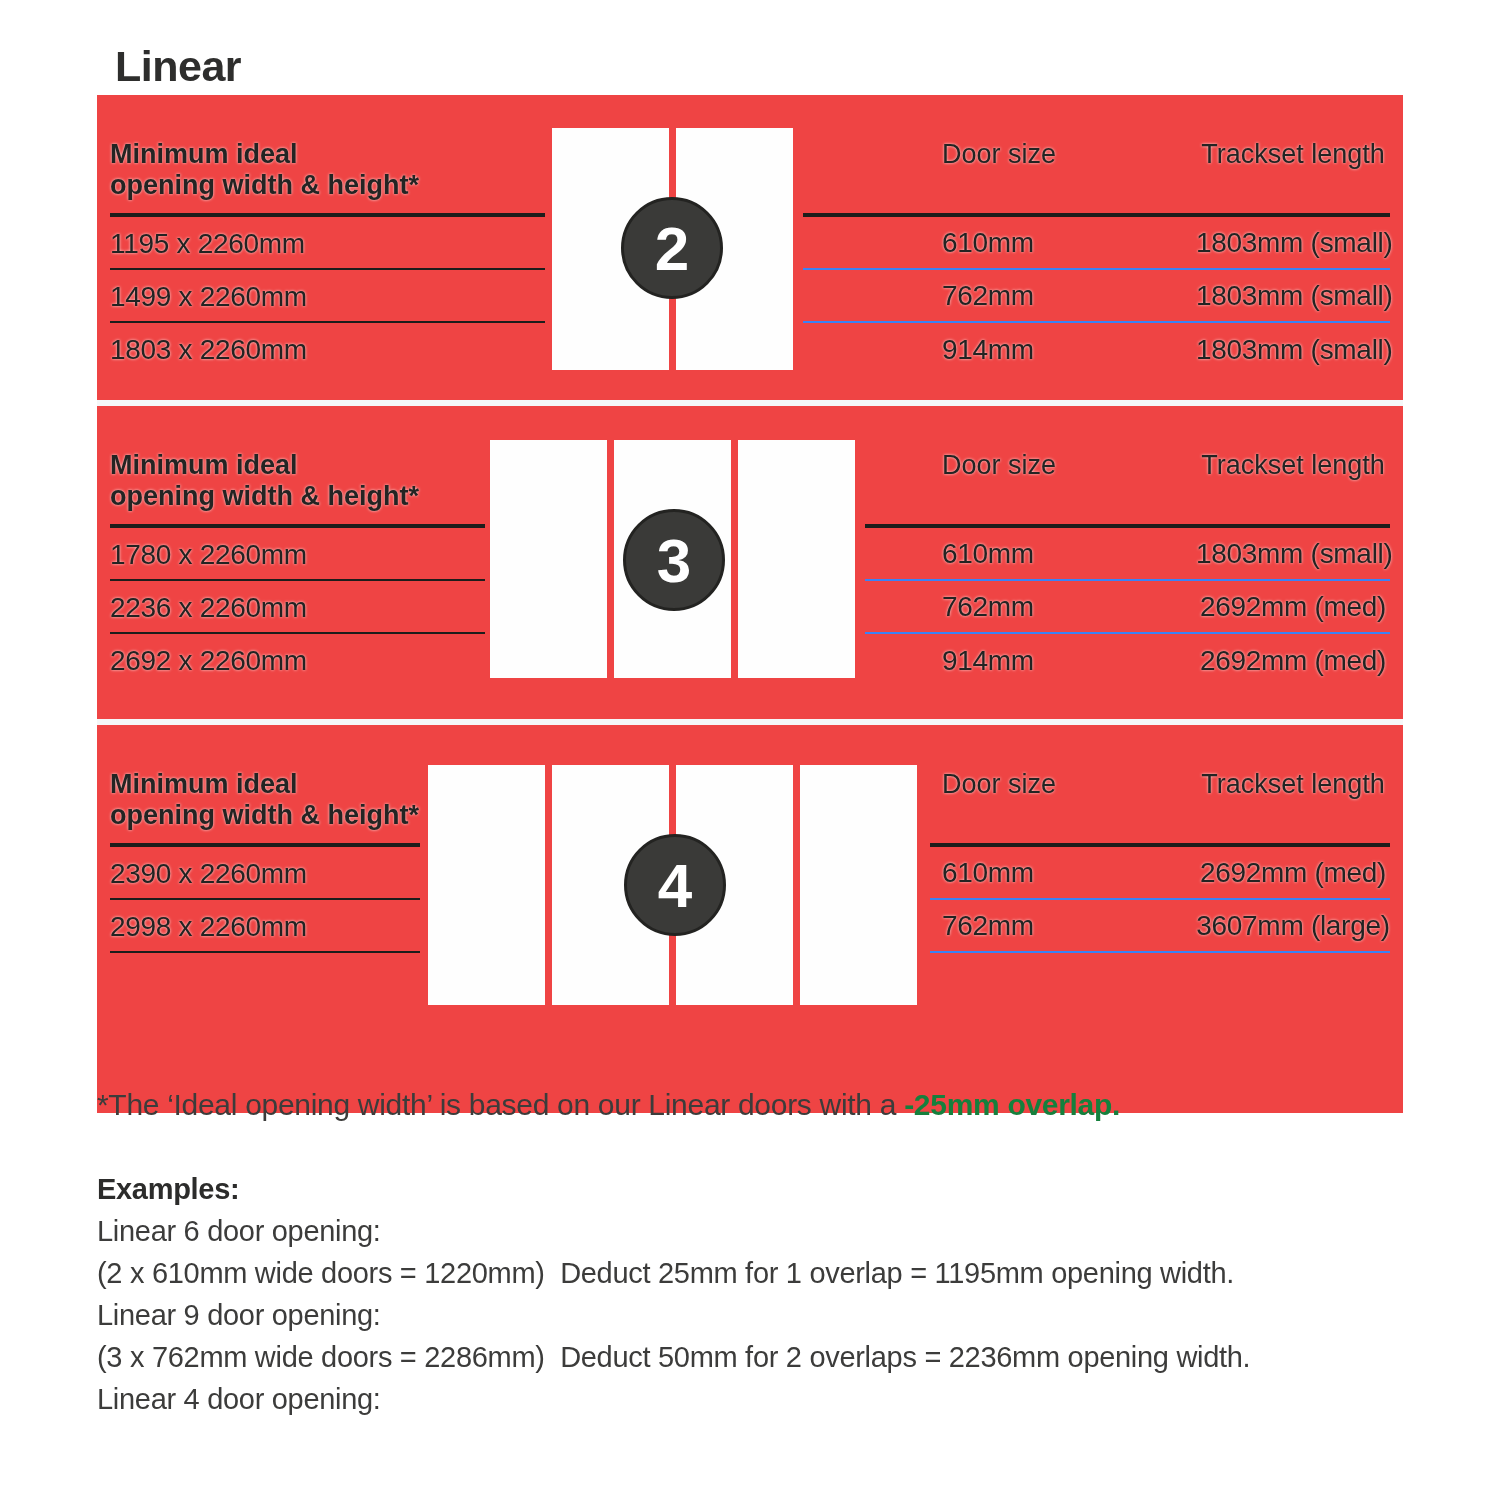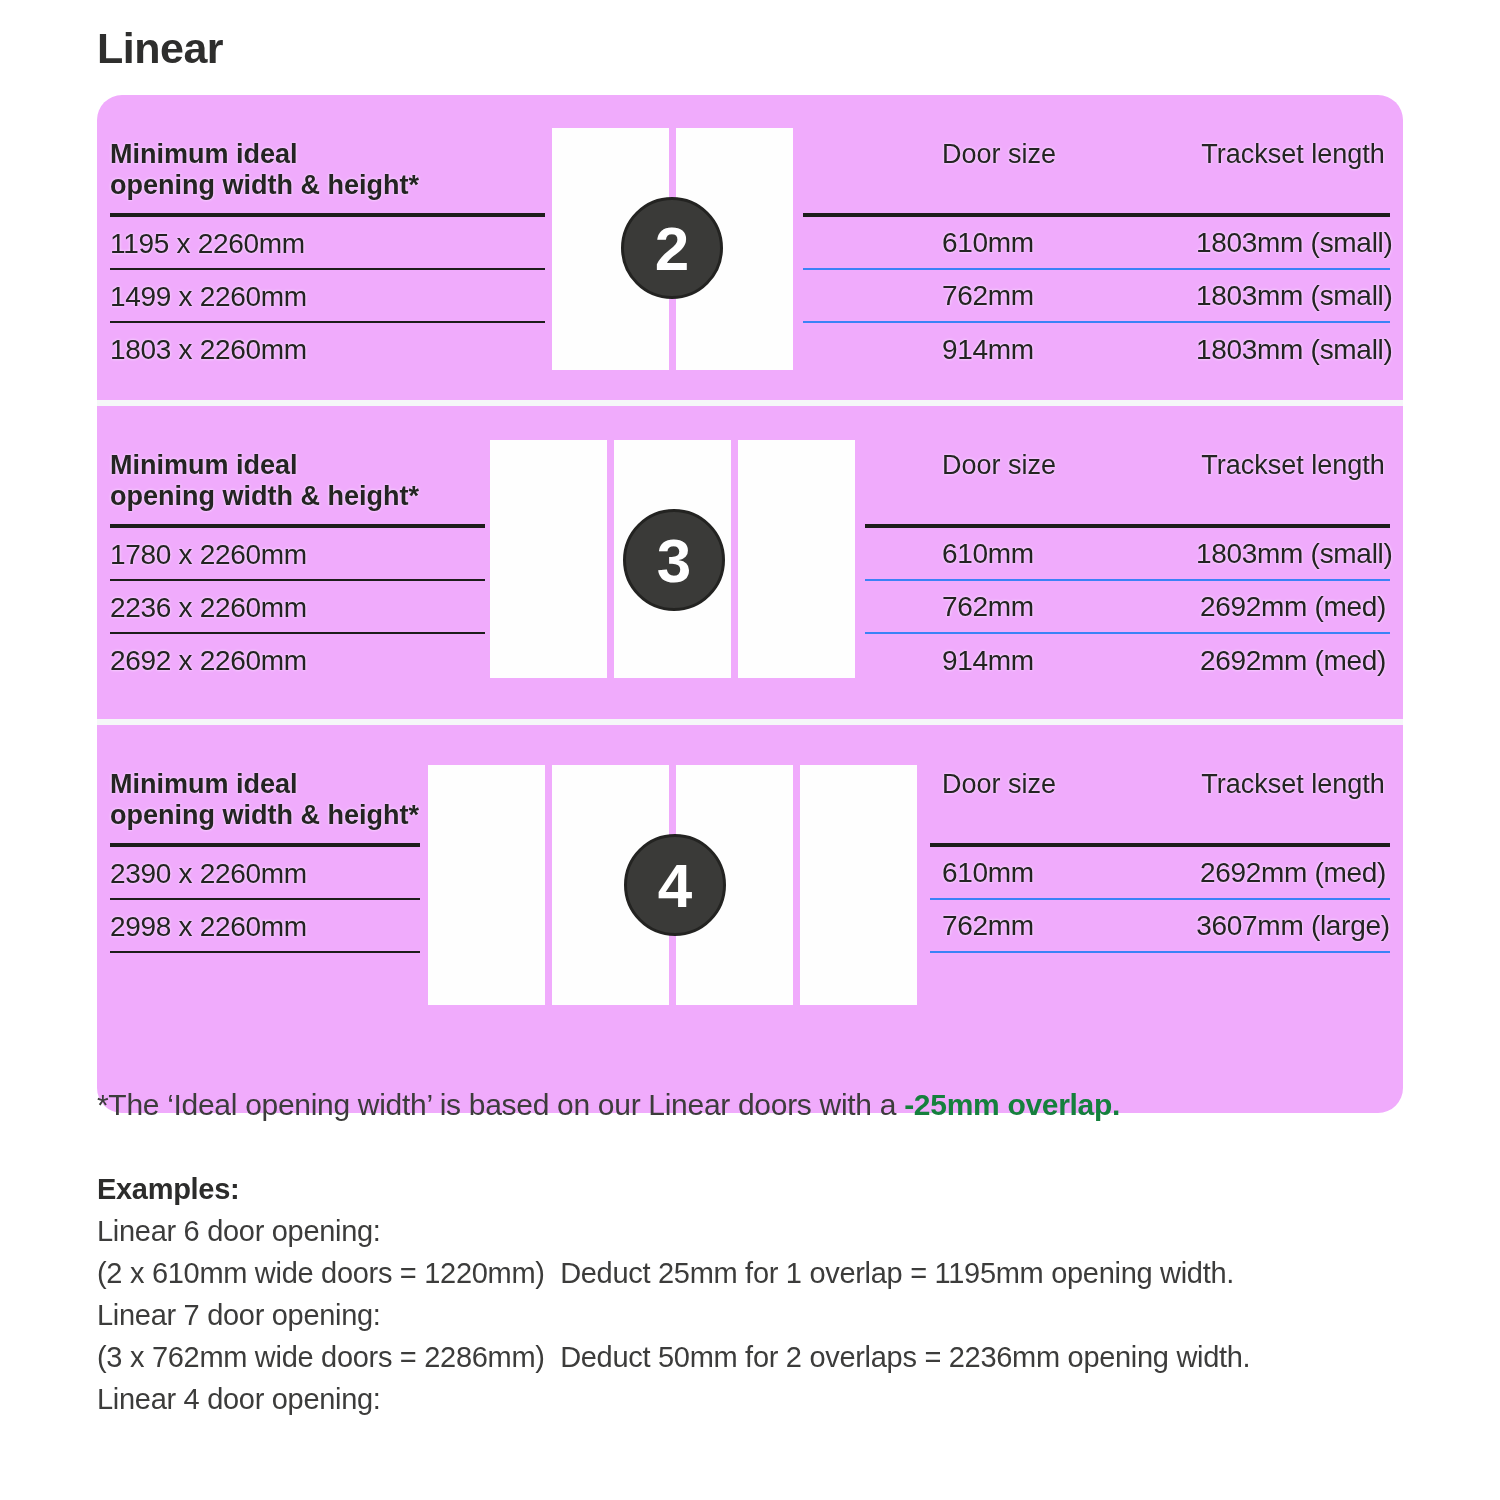--- a/index.html
+++ b/index.html
@@ -10,34 +10,33 @@
     height: 1500px;
     background: #ffffff;
     font-family: "Liberation Sans", sans-serif;
     color: #2b2b2a;
     overflow: hidden;
   }
   .title {
     position: absolute;
     left: 97px;
     top: 24px;
-    margin: 0;
+    margin: 18px;
     font-size: 43px;
     font-weight: 700;
     letter-spacing: -0.5px;
     color: #2e2e2d;
   }
   .panel {
     position: absolute;
     left: 97px;
     top: 95px;
     width: 1306px;
     height: 1018px;
-    background: #f0abfc;
-    border-radius: 25px;
+    background: #ef4444;
   }
   .panel-text { text-shadow: 0 0 3px rgba(255,255,255,0.85); }
   .sec { position: absolute; left: 0; width: 100%; }
   .sec1 { top: 0;     height: 305px; }
   .sec2 { top: 311px; height: 313px; }
   .sec3 { top: 630px; height: 320px; }
   .divider { position: absolute; left: 0; width: 100%; height: 6px; background: #f5f7f8; }
   .divider1 { top: 305px; }
   .divider2 { top: 624px; }
 
@@ -281,18 +280,18 @@
     </section>
 
   </div>
 
   <p class="footnote"><span>*The ‘Ideal opening width’ is based on our Linear doors with a </span><strong>-25mm overlap.</strong></p>
 
   <div class="examples">
     <div class="ex-heading">Examples:</div>
     <div class="ex-line">Linear 6 door opening:</div>
     <div class="ex-line">(2 x 610mm wide doors = 1220mm)  Deduct 25mm for 1 overlap = 1195mm opening width.</div>
-    <div class="ex-line">Linear 7 door opening:</div>
+    <div class="ex-line">Linear 9 door opening:</div>
     <div class="ex-line">(3 x 762mm wide doors = 2286mm)  Deduct 50mm for 2 overlaps = 2236mm opening width.</div>
     <div class="ex-line">Linear 4 door opening:</div>
   </div>
 
 </div>
 
 </body></html>

